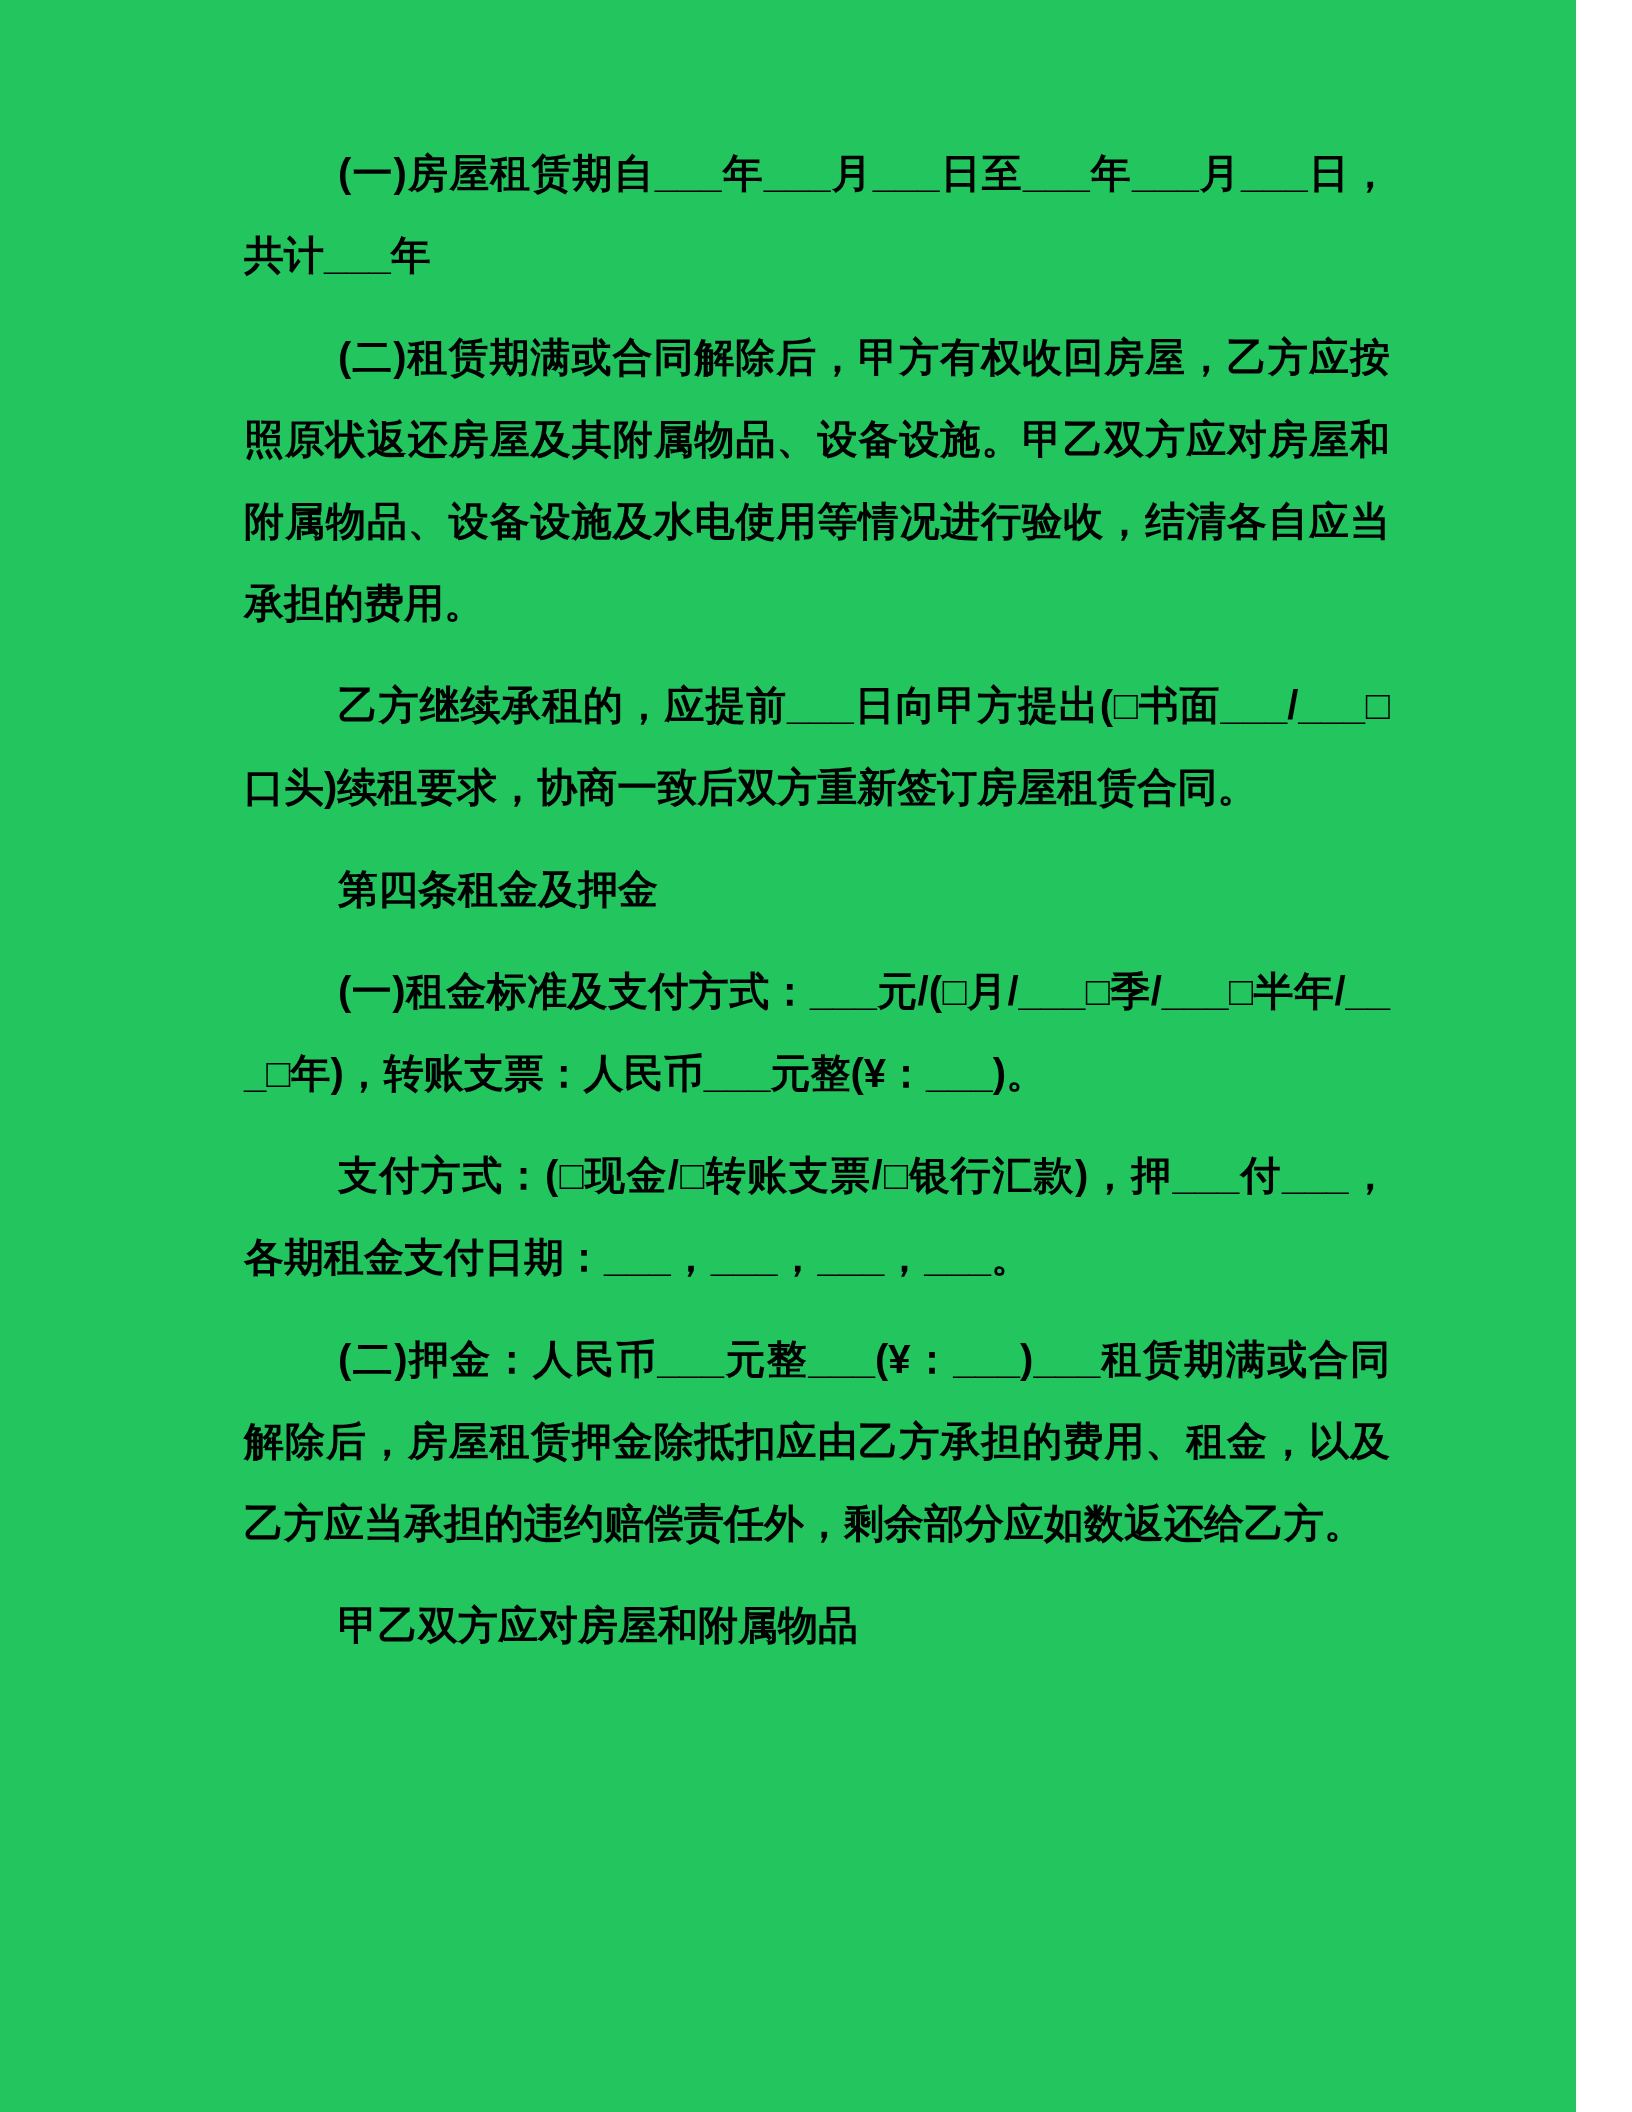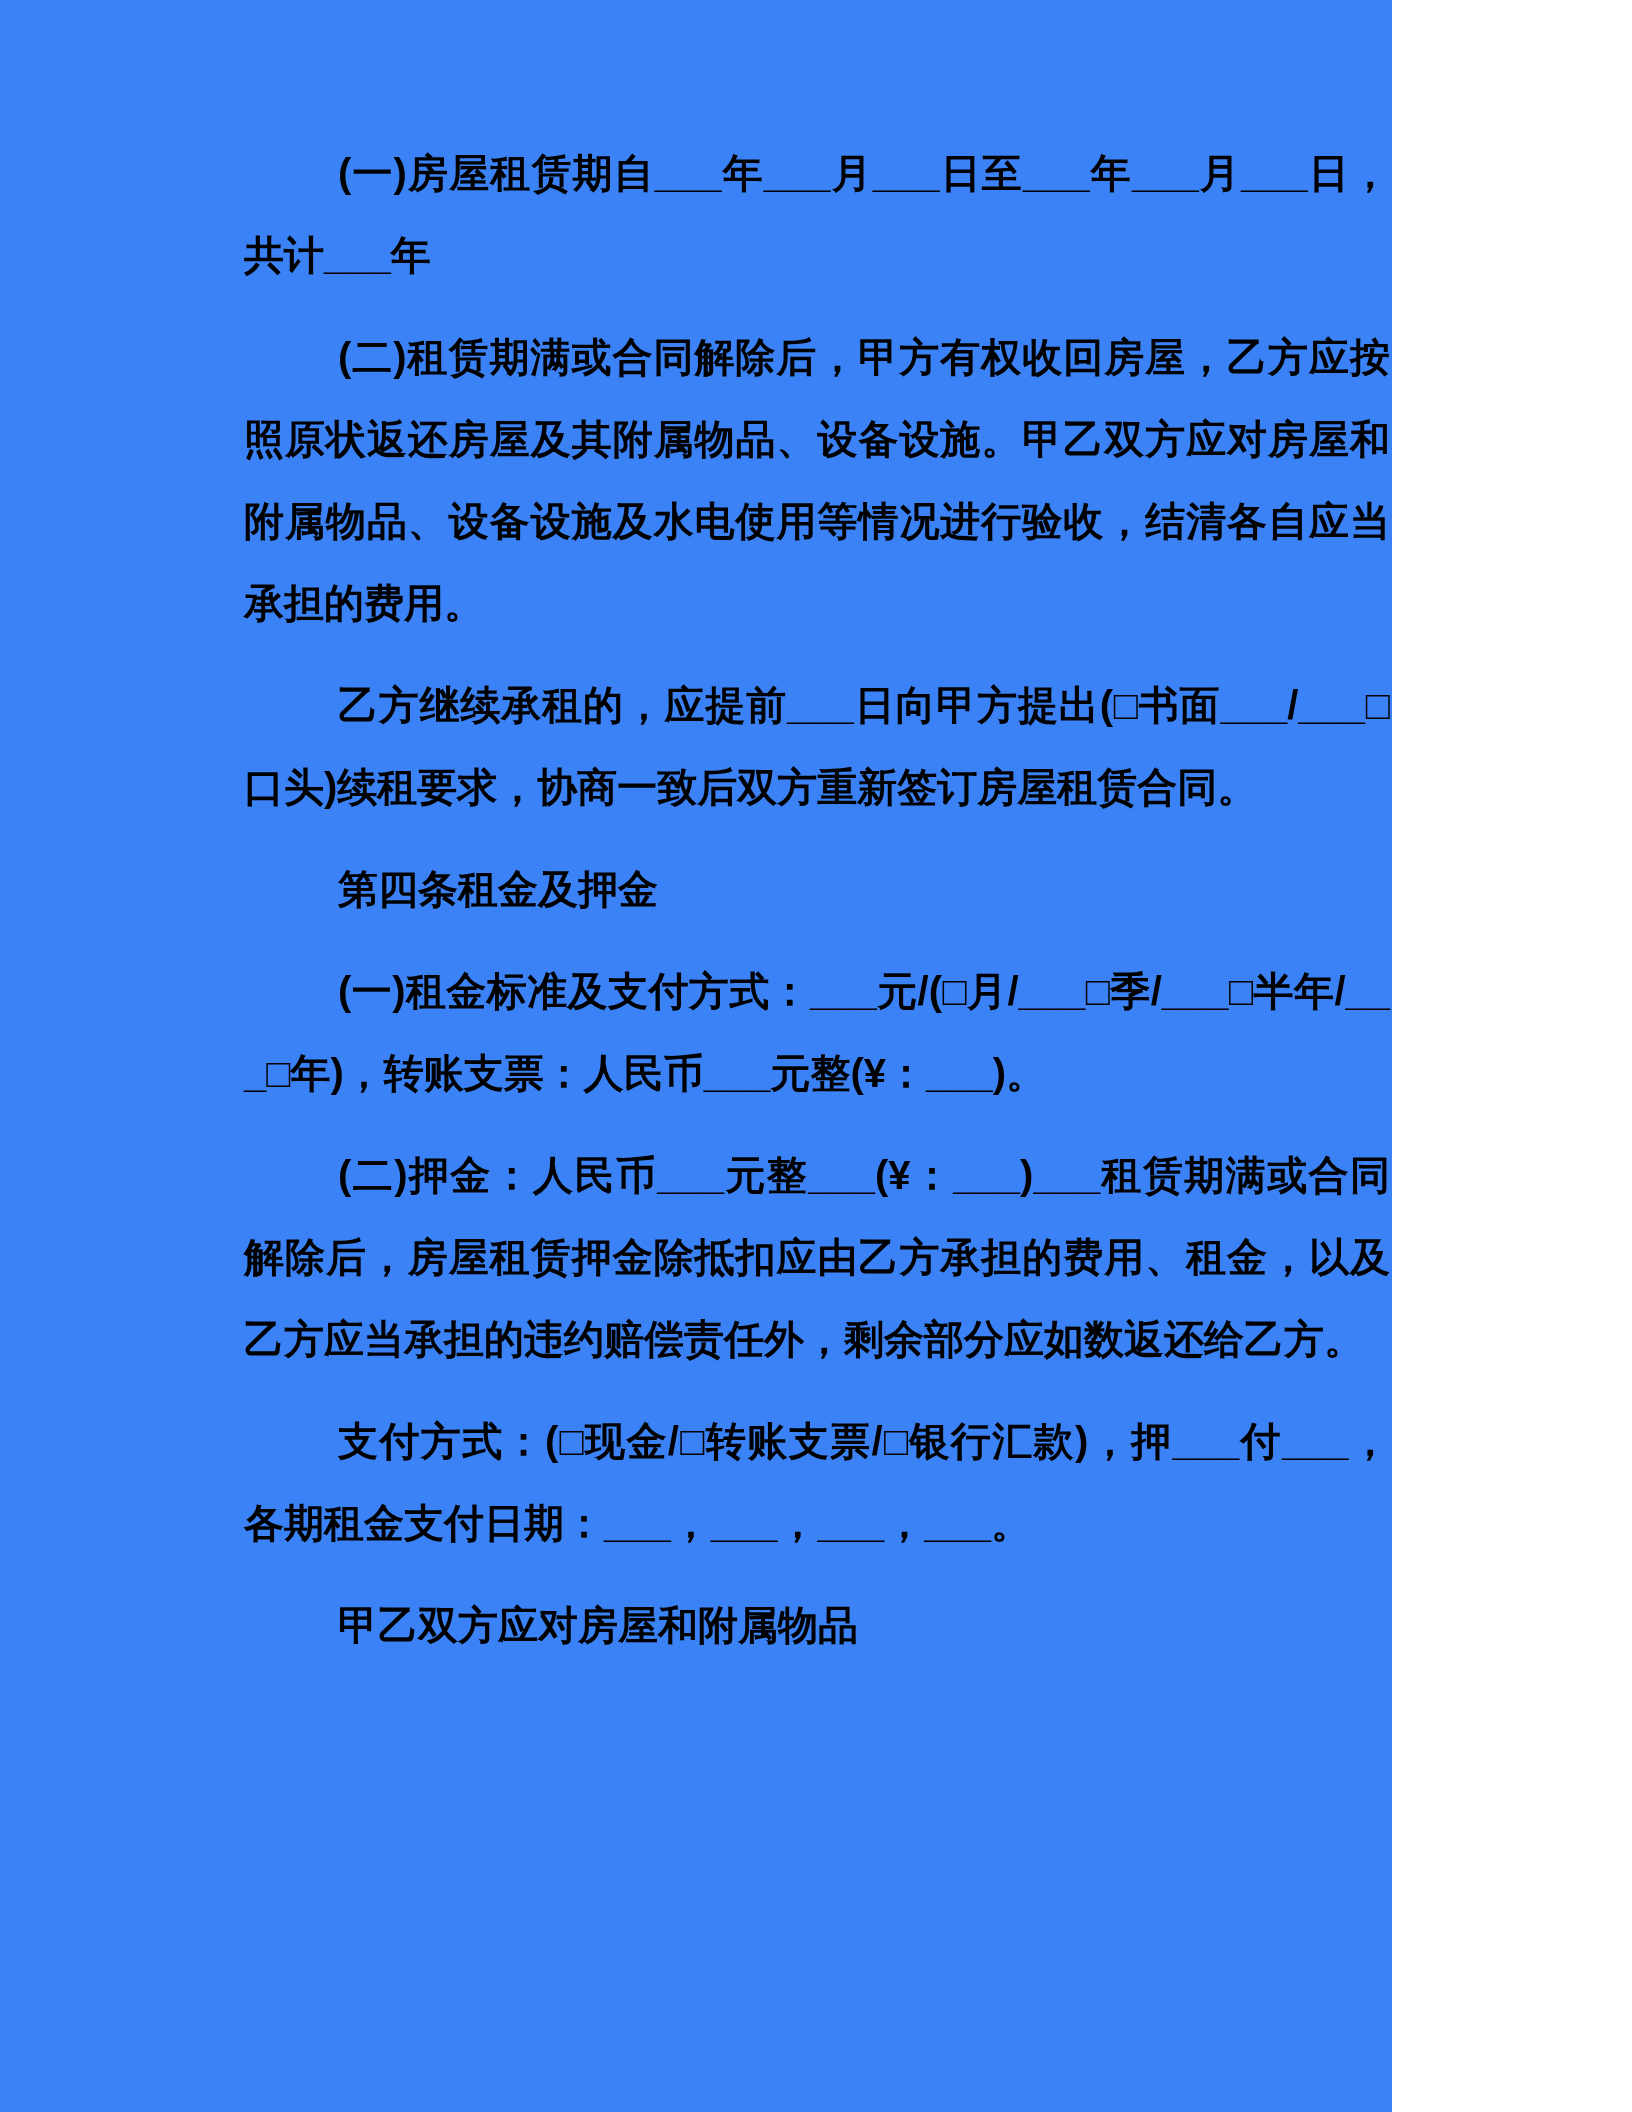--- a/index.html
+++ b/index.html
@@ -2,23 +2,23 @@
 <html><head>
 <meta charset="utf-8">
 <style>
   html, body {
     margin: 0;
     padding: 0;
     background: #ffffff;
   }
   .page {
     position: relative;
-    width: 1392px;
+    width: 1576px;
     height: 2112px;
-    background: #3b82f6;
+    background: #22c55e;
     overflow: hidden;
   }
   .content {
     position: absolute;
     left: 244px;
     top: 132px;
     width: 1146px;
     color: #000000;
   }
   .para, .heading {
@@ -39,17 +39,17 @@
 </head>
 <body>
 
 <div class="page">
   <div class="content">
     <p class="para">(一)房屋租赁期自___年___月___日至___年___月___日，共计___年</p>
     <p class="para">(二)租赁期满或合同解除后，甲方有权收回房屋，乙方应按照原状返还房屋及其附属物品、设备设施。甲乙双方应对房屋和附属物品、设备设施及水电使用等情况进行验收，结清各自应当承担的费用。</p>
     <p class="para">乙方继续承租的，应提前___日向甲方提出(□书面___/___□口头)续租要求，协商一致后双方重新签订房屋租赁合同。</p>
     <p class="heading">第四条租金及押金</p>
     <p class="para">(一)租金标准及支付方式：___元/(□月/___□季/___□半年/___□年)，转账支票：人民币___元整(¥：___)。</p>
+    <p class="para">支付方式：(□现金/□转账支票/□银行汇款)，押___付___，各期租金支付日期：___，___，___，___。</p>
     <p class="para">(二)押金：人民币___元整___(¥：___)___租赁期满或合同解除后，房屋租赁押金除抵扣应由乙方承担的费用、租金，以及乙方应当承担的违约赔偿责任外，剩余部分应如数返还给乙方。</p>
-    <p class="para">支付方式：(□现金/□转账支票/□银行汇款)，押___付___，各期租金支付日期：___，___，___，___。</p>
     <p class="heading">甲乙双方应对房屋和附属物品</p>
   </div>
 </div>
 
 </body></html>

